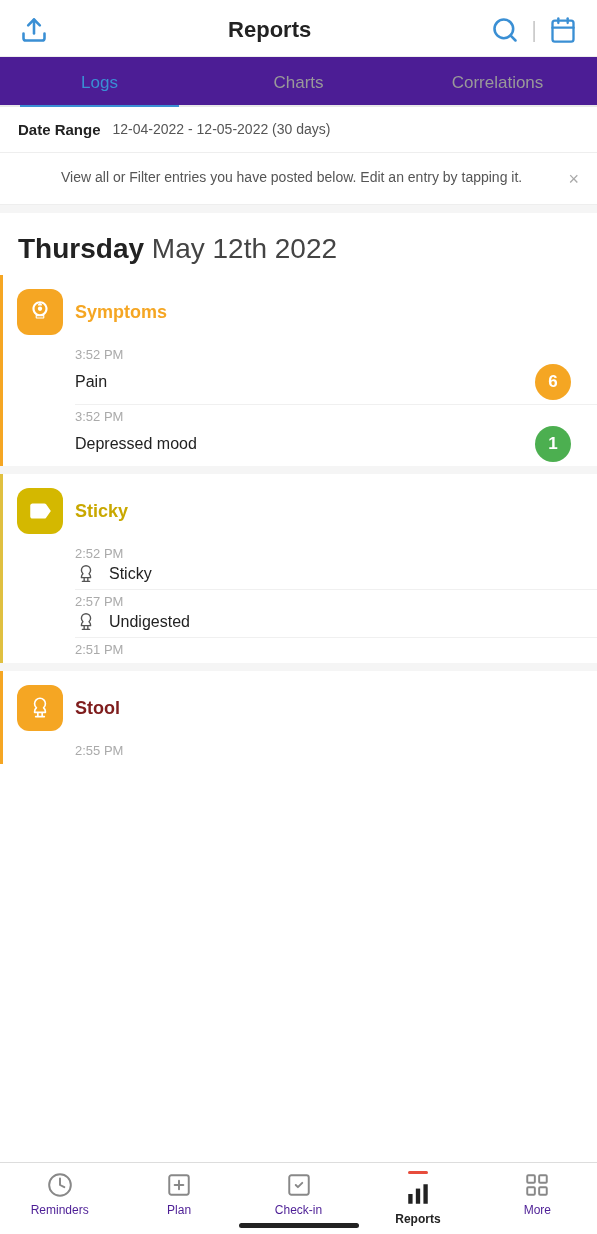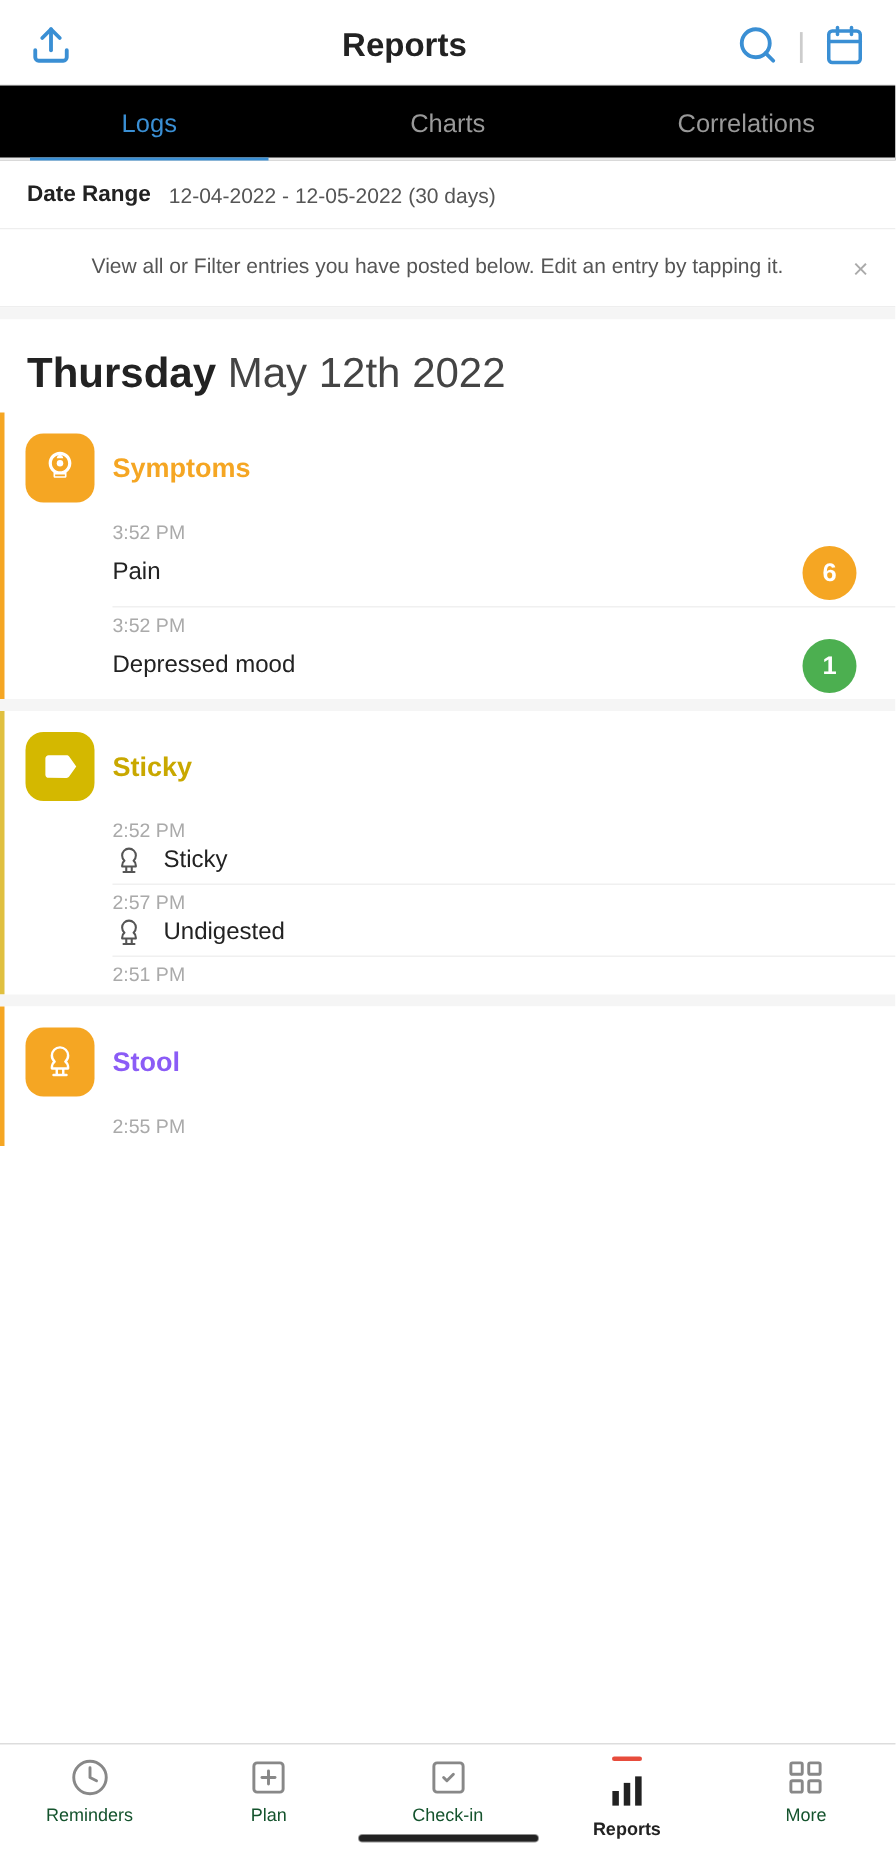--- a/index.html
+++ b/index.html
@@ -45,21 +45,21 @@
     .header-divider {
       color: #ccc;
       font-size: 22px;
       line-height: 1;
     }
 
     
     .tabs {
       display: flex;
       border-bottom: 2px solid #e8e8e8;
-      background: #000000;
+      background: #4c1d95;
     }
     .tab {
       flex: 1;
       text-align: center;
       padding: 16px 0 12px;
       font-size: 17px;
       color: #999;
       cursor: pointer;
       position: relative;
     }
@@ -73,21 +73,20 @@
       bottom: -2px;
       left: 10%;
       width: 80%;
       height: 2px;
       background: #3a8fd4;
     }
 
     
     .date-range-bar {
       display: flex;
-      align-items: center;
       padding: 14px 18px;
       background: #fff;
       border-bottom: 1px solid #eee;
       gap: 12px;
     }
     .date-range-label {
       font-weight: 700;
       font-size: 15px;
       color: #222;
       white-space: nowrap;
@@ -173,21 +172,21 @@
       height: 26px;
       fill: #fff;
     }
 
     .section-title {
       font-size: 18px;
       font-weight: 700;
     }
     .section-title-symptoms { color: #f5a623; }
     .section-title-factors { color: #c9a800; }
-    .section-title-stool { color: #8b5cf6; }
+    .section-title-stool { color: #7f1d1d; }
 
     .entry {
       padding: 4px 0 4px 58px;
       position: relative;
     }
     .entry-divider {
       border-top: 1px solid #f0f0f0;
       margin: 0 0 0 58px;
     }
     .entry-time {
@@ -263,21 +262,21 @@
       display: flex;
       align-items: center;
       justify-content: center;
     }
     .nav-icon svg {
       width: 26px;
       height: 26px;
     }
     .nav-label {
       font-size: 12px;
-      color: #14532d;
+      color: #4c1d95;
     }
     .nav-label.active {
       color: #222;
       font-weight: 600;
     }
     .nav-active-bar {
       width: 20px;
       height: 3px;
       background: #e74c3c;
       border-radius: 2px;

